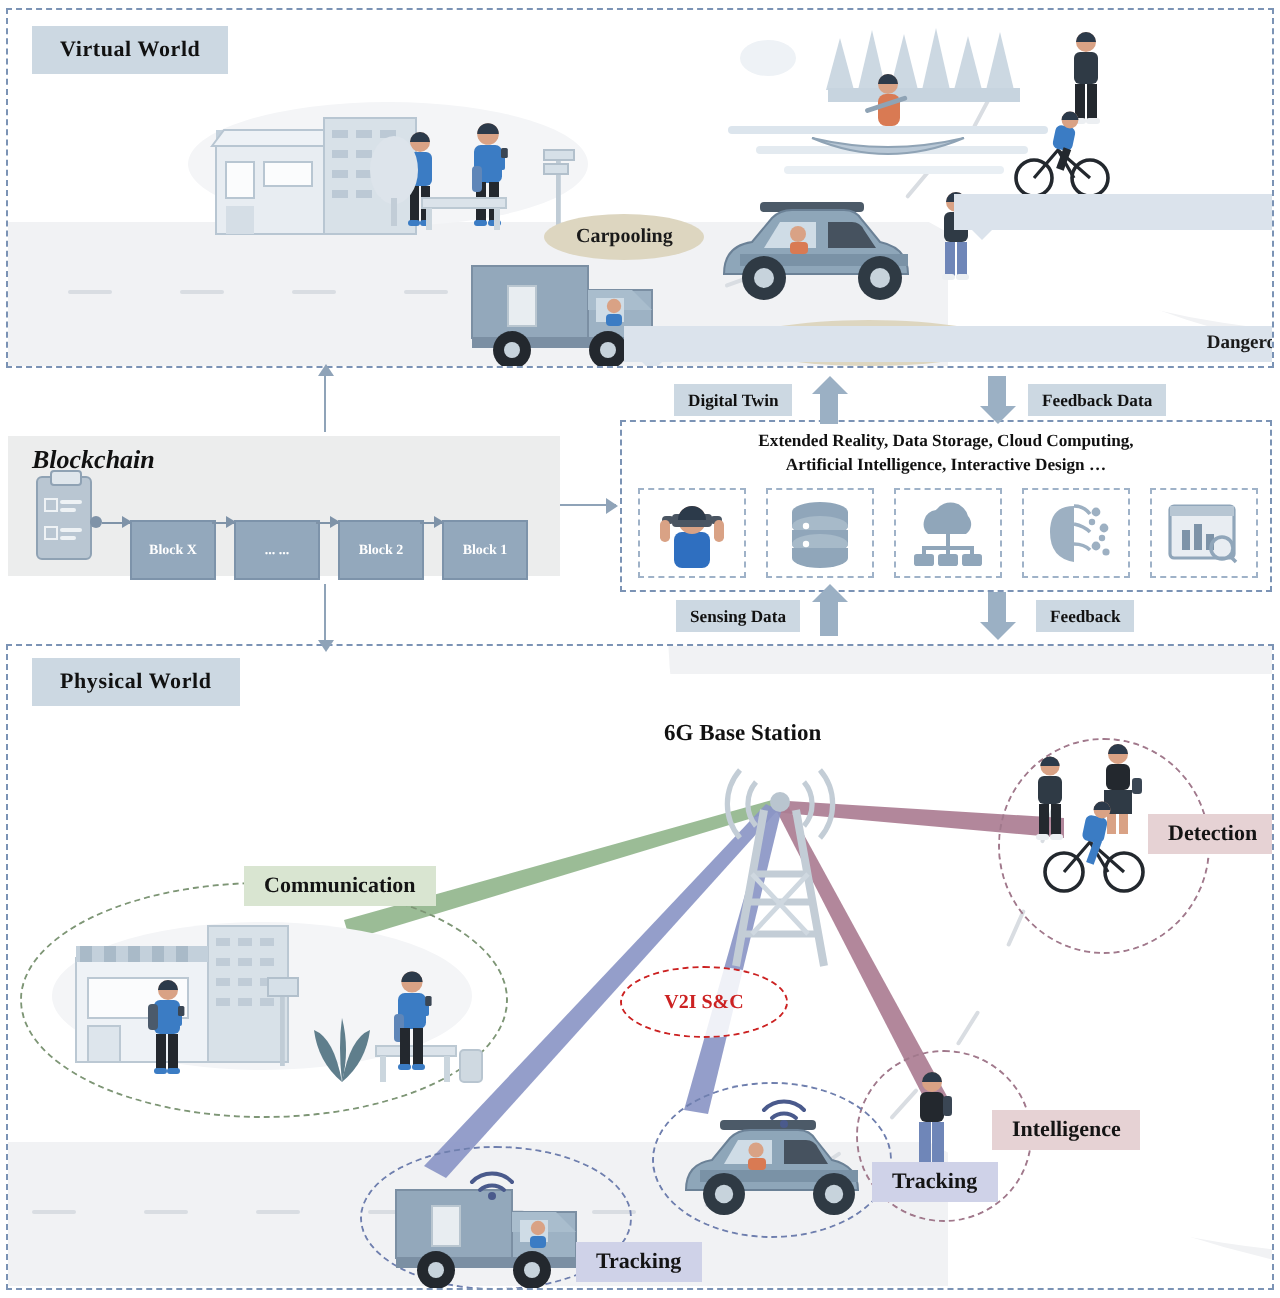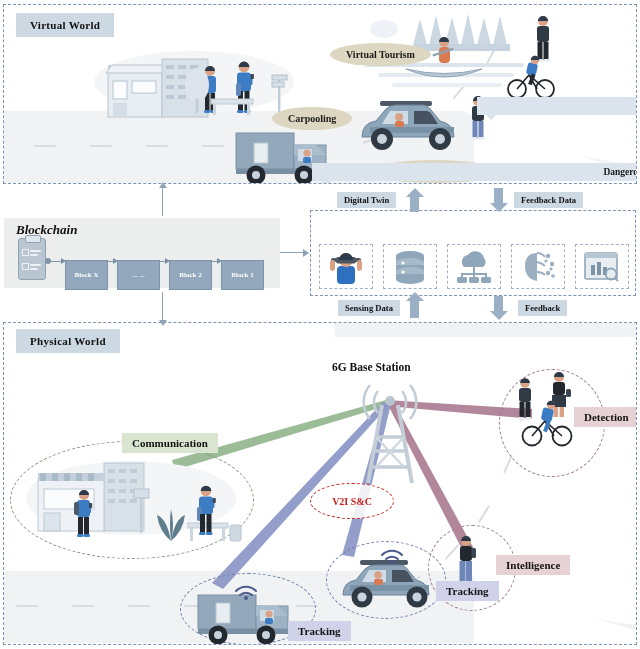--- a/index.html
+++ b/index.html
@@ -272,21 +272,20 @@
     <rect x="66" y="20" width="14" height="12" fill="#cfdce6"></rect>
     <rect x="4" y="40" width="90" height="5" fill="#7b8fa3"></rect>
     <circle cx="24" cy="46" r="9.5" fill="#23282e"></circle>
       <circle cx="24" cy="46" r="4" fill="#c7d3dc"></circle>
     <circle cx="72" cy="46" r="9.5" fill="#23282e"></circle>
       <circle cx="72" cy="46" r="4" fill="#c7d3dc"></circle>
     <circle cx="75" cy="24" r="3.6" fill="#d9a285"></circle>
     <rect x="71" y="28" width="8" height="6" rx="2" fill="#3b7cc4"></rect>
   </svg>
 
-  <div class="callout cal-ellipse" style="left:326px;top:38px;">Virtual Tourism</div>
   <div class="callout cal-ellipse" style="left:268px;top:102px;">Carpooling</div>
   <div class="callout cal-ellipse" style="left:366px;top:155px;">Blind Spot Monitoring</div>
   <div class="callout cal-bubble" style="left:473px;top:92px;">Dangerous !</div>
   <div class="callout cal-bubble" style="left:308px;top:140px;">Dangerous !</div>
 </div>
 
 <div id="middle">
 
   <div id="blockchain-box">
     <div id="blockchain-title">Blockchain</div>
@@ -310,20 +309,24 @@
     <div class="block" style="left:165px;width:41px;">Block 2</div>
     <div class="blk-arrow" style="left:206px;width:11px;"></div>
     <div class="block" style="left:217px;width:41px;">Block 1</div>
   </div>
 
   <div class="h-arrow" style="left:280px;top:64px;width:28px;"></div>
   <div class="thin-arrow up" style="left:162px;top:0px;height:28px;"></div>
   <div class="thin-arrow down" style="left:162px;top:104px;height:28px;"></div>
 
   <div id="tech-box">
+    <div id="tech-caption">
+      <div>Extended Reality, Data Storage, Cloud Computing,</div>
+      <div>Artificial Intelligence, Interactive Design …</div>
+    </div>
 
     <div class="tech-cell" style="left:8px;">
       <svg width="40" height="38" viewBox="0 0 40 38">
         <rect x="11" y="18" width="18" height="18" rx="4" fill="#2f6fc0"></rect>
         <circle cx="20" cy="12" r="7" fill="#d9a285"></circle>
         <rect x="10" y="9" width="20" height="6.5" rx="2" fill="#4a5562"></rect>
         <rect x="5" y="10" width="6" height="4" rx="2" fill="#4a5562"></rect>
         <rect x="29" y="10" width="6" height="4" rx="2" fill="#4a5562"></rect>
         <rect x="4" y="12" width="5" height="11" rx="2.4" fill="#d9a285"></rect>
         <rect x="31" y="12" width="5" height="11" rx="2.4" fill="#d9a285"></rect>

